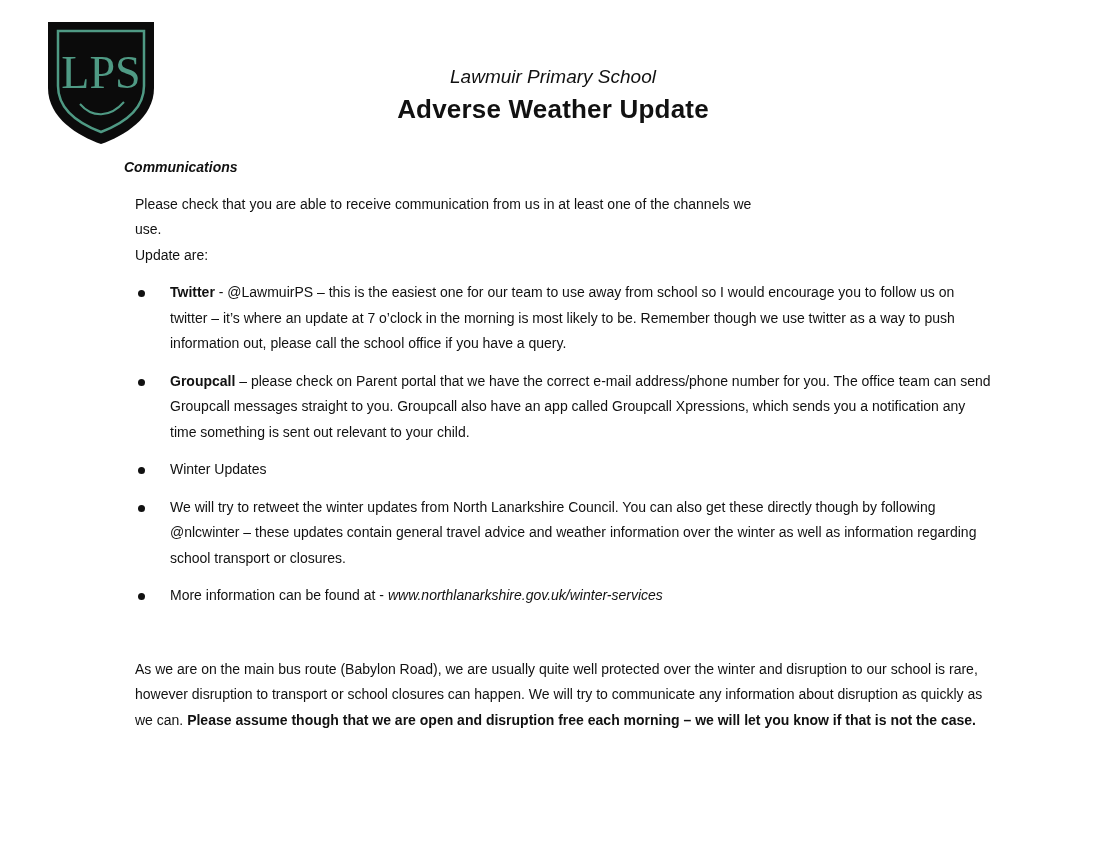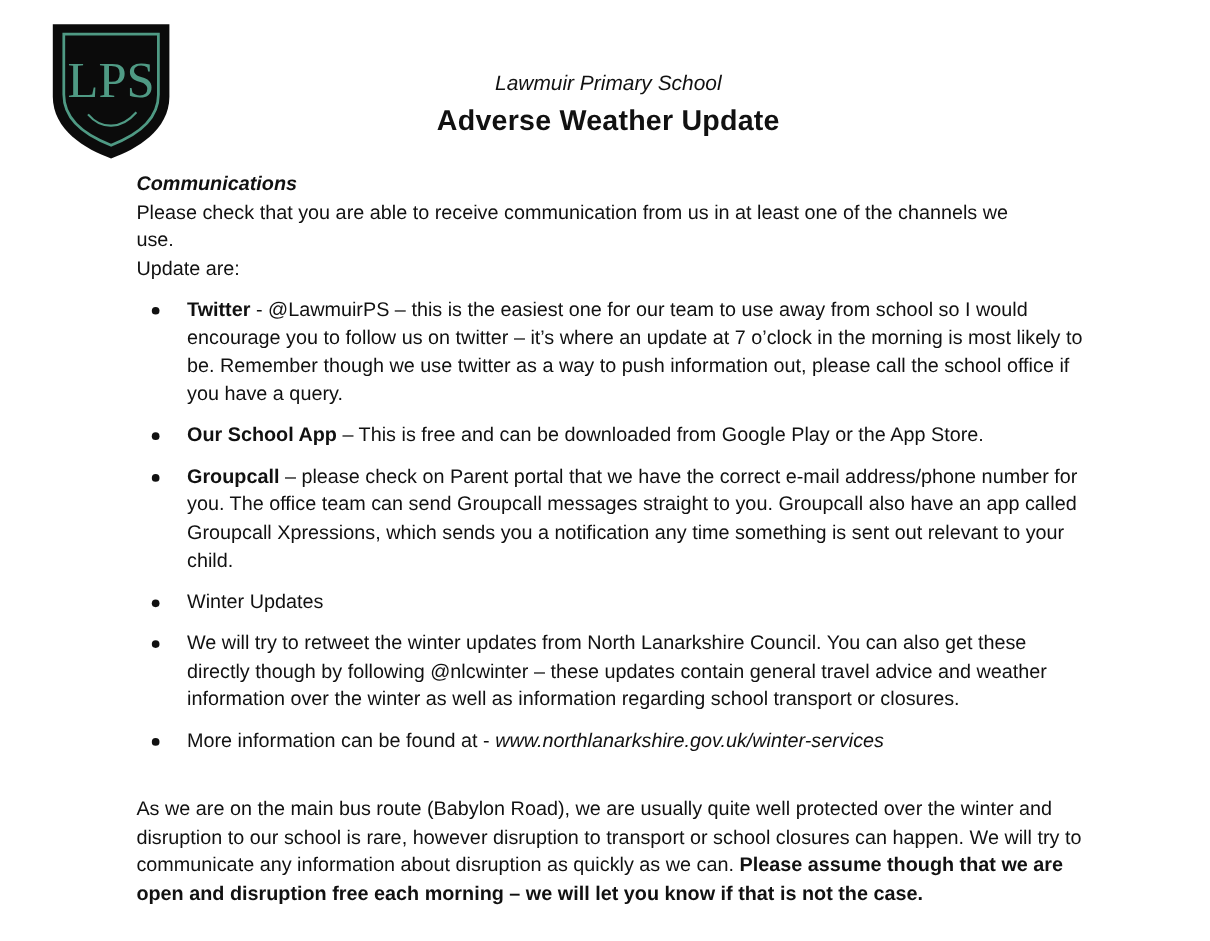--- a/index.html
+++ b/index.html
@@ -3,31 +3,31 @@
 <meta charset="utf-8">
 <style>
   html, body { margin:0; padding:0; background:#ffffff; }
   body { width:1100px; height:855px; position:relative; overflow:hidden;
          font-family:"Liberation Sans", "DejaVu Sans", sans-serif; color:#111; }
   .logo { position:absolute; left:44px; top:18px; width:114px; height:128px; }
   .header-school { position:absolute; left:0; width:1106px; top:66px; text-align:center;
          font-style:italic; font-size:19px; color:#111; }
   .header-title { position:absolute; left:0; width:1106px; top:94px; text-align:center;
          font-weight:bold; font-size:26px; color:#111; letter-spacing:0.2px; }
-  .content { position:absolute; left:124px; top:155px; width:880px; font-size:18px; line-height:25.5px; }
+  .content { position:absolute; left:124px; top:155px; width:880px; font-size:14px; line-height:25.5px; }
   .section-heading { font-weight:bold; font-style:italic; }
   .bullets { list-style:none; margin:0; padding:0; }
   .bullets li { position:relative; padding-left:34px; margin:12px; }
   .bullets li .dot { position:absolute; left:0; top:0; width:34px; }
   .bullets li .dot::before { content:""; position:absolute; left:2px; top:10px; width:7px; height:7px; border-radius:50%; background:#111; }
   .gap-s { margin-top:4px !important; }
   .b { font-weight:bold; }
   .i { font-style:italic; }
   .spacer { height:25px; }
-  p { margin:0; }
+  p { margin:11px; }
 </style>
 </head>
 <body>
 
 <div class="logo">
   <svg width="114" height="128" viewBox="0 0 114 128">
     <path d="M4 4 H110 V70 C110 100 80 118 57 126 C34 118 4 100 4 70 Z" fill="#0b0b0b"></path>
     <path d="M14 13 H100 V68 C100 92 78 106 57 114 C36 106 14 92 14 68 Z" fill="none" stroke="#4f9a84" stroke-width="2.5"></path>
     <text x="57" y="70" text-anchor="middle" font-family="Liberation Serif, serif" font-size="46" fill="#4f9a84">LPS</text>
     <path d="M36 86 C48 100 66 100 80 84" fill="none" stroke="#4f9a84" stroke-width="2"></path>
@@ -45,24 +45,20 @@
     <span>Update are:</span>
   </p>
 
   <ul class="bullets">
     <li>
       <span class="dot"></span>
       <span class="b">Twitter</span><span> - @LawmuirPS – this is the easiest one for our team to use away from school so I would encourage you to follow us on twitter – it’s where an update at 7 o’clock in the morning is most likely to be. Remember though we use twitter as a way to push information out, please call the school office if you have a query.</span>
     </li>
     <li class="gap-s">
       <span class="dot"></span>
-      <span class="b">Our School App</span><span> – This is free and can be downloaded from Google Play or the App Store.</span>
-    </li>
-    <li class="gap-s">
-      <span class="dot"></span>
       <span class="b">Groupcall</span><span> – please check on Parent portal that we have the correct e-mail address/phone number for you. The office team can send Groupcall messages straight to you. Groupcall also have an app called Groupcall Xpressions, which sends you a notification any time something is sent out relevant to your child.</span>
     </li>
     <li class="gap-s">
       <span class="dot"></span>
       <span>Winter Updates</span>
     </li>
     <li>
       <span class="dot"></span>
       <span>We will try to retweet the winter updates from North Lanarkshire Council. You can also get these directly though by following @nlcwinter – these updates contain general travel advice and weather information over the winter as well as information regarding school transport or closures.</span>
     </li>

